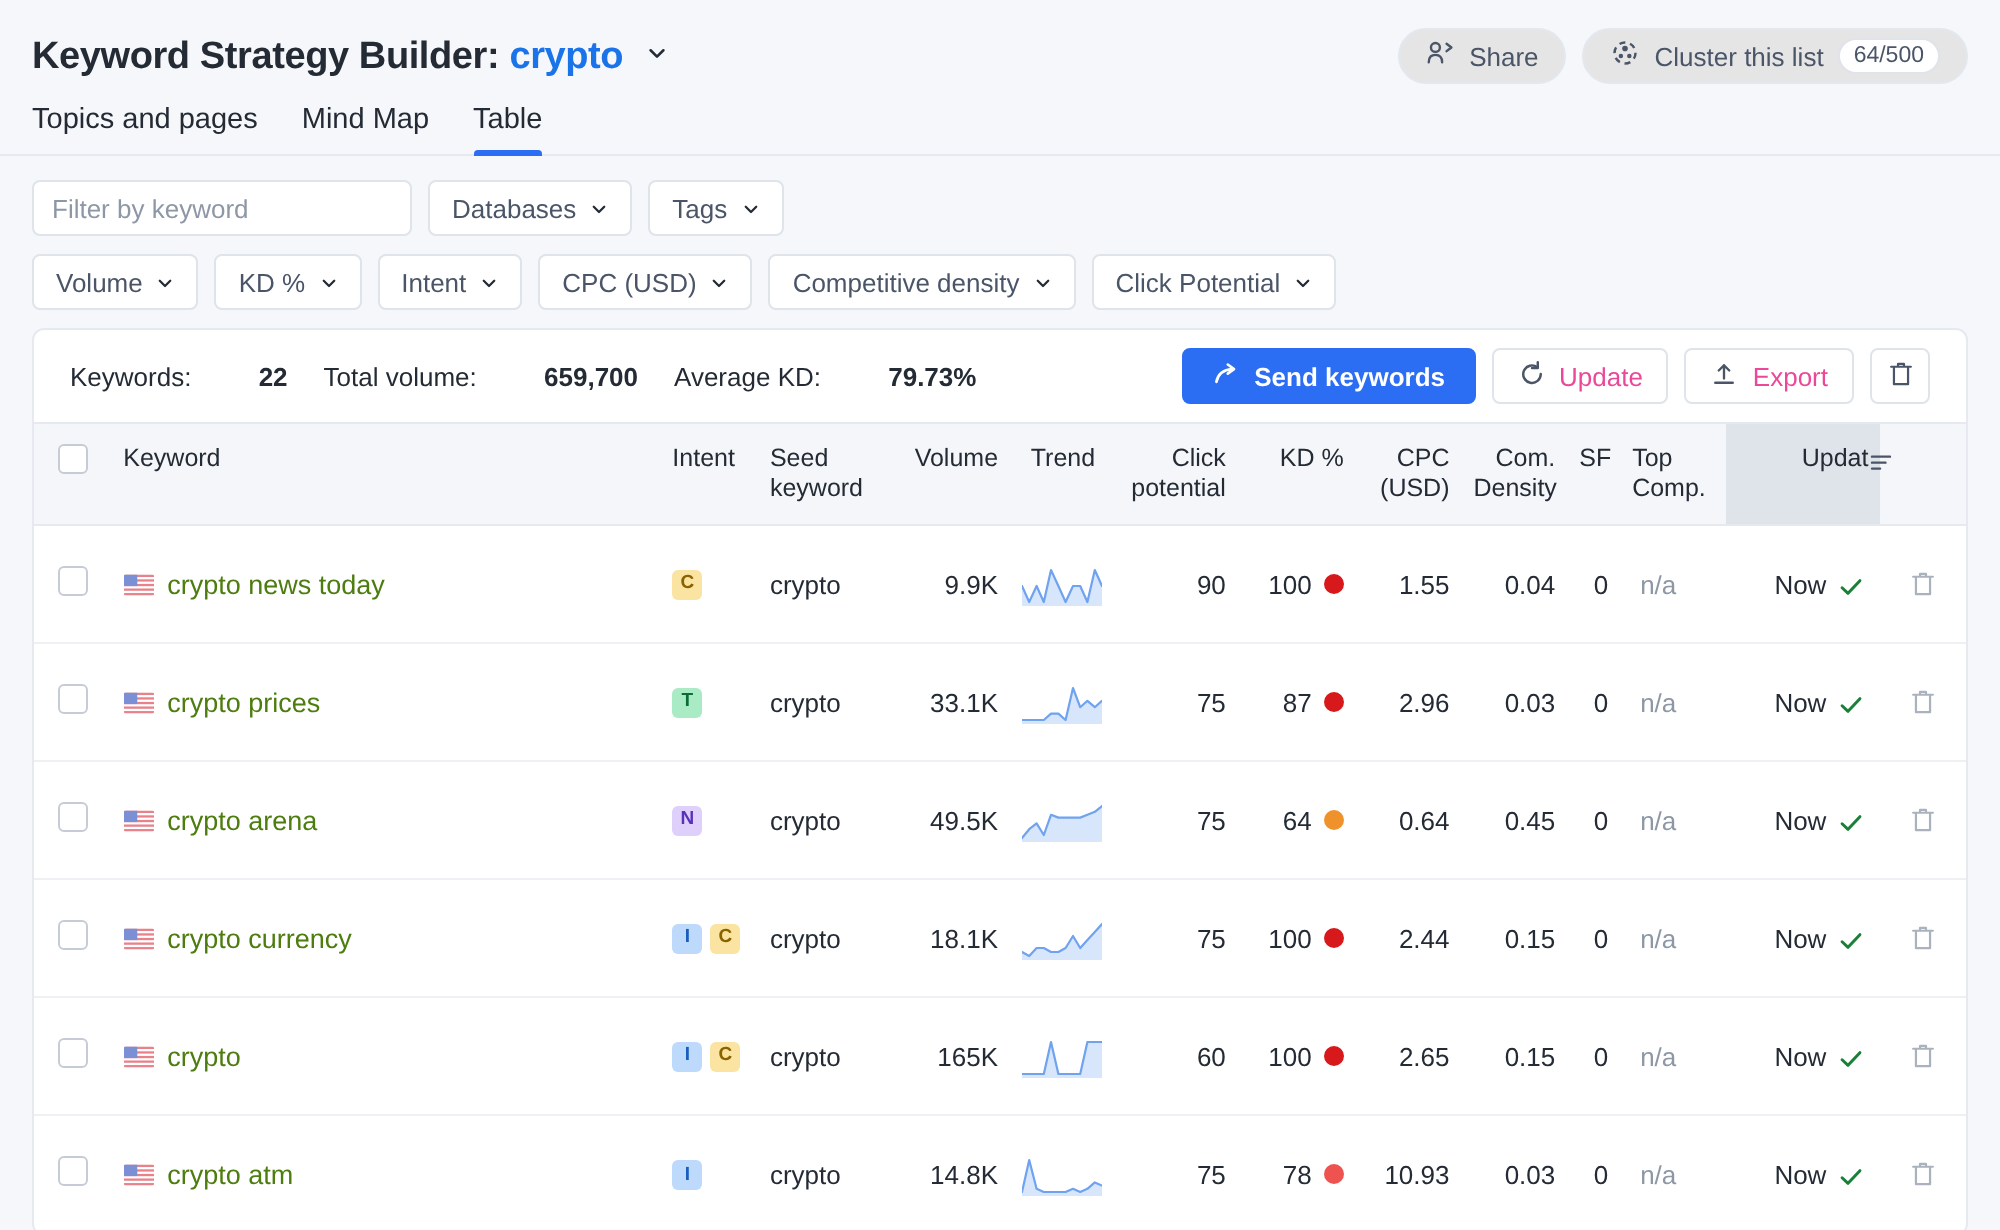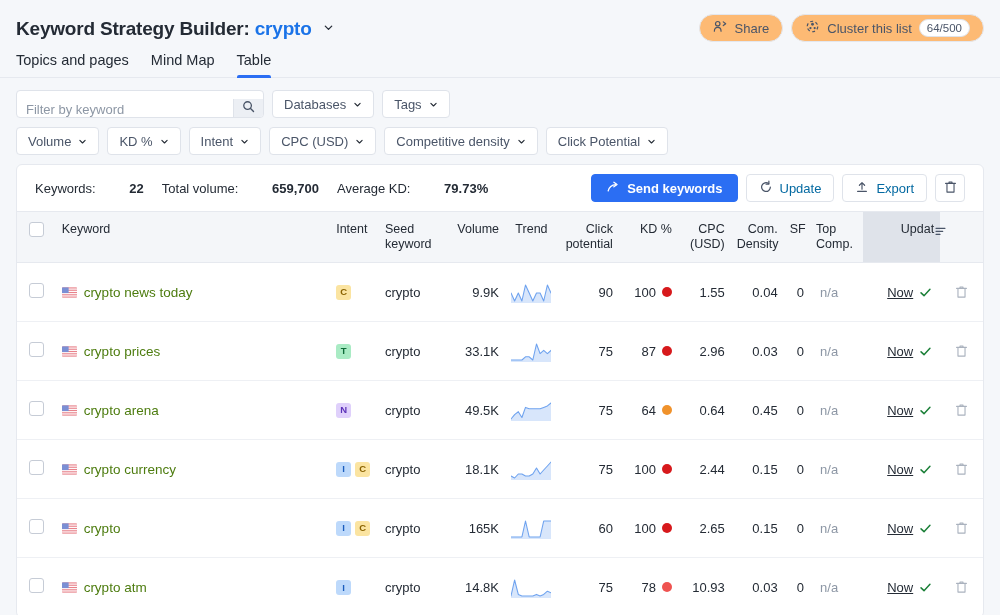--- a/index.html
+++ b/index.html
@@ -14,41 +14,41 @@
   }
 
   
   .header { display:flex; align-items:center; padding:12px 16px 0 16px; height:44px; }
   .title { font-size:19px; font-weight:bold; letter-spacing:-0.2px; white-space:nowrap; }
   .title .term { color:#1a73e8; font-weight:bold; }
   .caret-title { display:inline-block; margin-left:6px; vertical-align:2px; }
   .hdr-actions { margin-left:auto; display:flex; gap:8px; align-items:center; }
   .pill {
     display:flex; align-items:center; gap:7px;
-    background:#fdba74; border:1px solid #e3e7ee; border-radius:16px;
+    background:#e5e5e5; border:1px solid #e3e7ee; border-radius:16px;
     height:28px; padding:0 13px; font-size:13px; color:#4a5568; white-space:nowrap;
   }
   .pill .cnt {
     background:#ffffff; border:1px solid #dfe3ea; border-radius:11px;
     font-size:11.5px; padding:1px 7px; color:#4a5568; line-height:14px;
   }
 
   
   .tabs { display:flex; gap:22px; padding:8px 16px 0 16px; border-bottom:1px solid #e6e9ef; }
   .tab { font-size:14.5px; color:#242b35; padding-bottom:9px; position:relative; white-space:nowrap; }
   .tab.active::after {
     content:""; position:absolute; left:0; right:0; bottom:-1px; height:3px;
     background:#2b6ef3; border-radius:2px 2px 0 0;
   }
 
   
   .filters { padding:12px 16px 0 16px; }
   .frow { display:flex; gap:8px; align-items:center; margin-bottom:9px; }
   .searchbox {
-    display:flex; align-items:flex-end; width:248px; height:28px;
+    display:flex; align-items:center; width:190px; height:28px;
     border:1px solid #dfe3ea; border-radius:4px; background:#fff; overflow:hidden;
   }
   .searchbox input {
     flex:1; border:0; outline:0; padding:0 9px; font-size:13px;
     font-family:"Liberation Sans", sans-serif; color:#242b35; background:transparent;
   }
   .searchbox input::placeholder { color:#8d97a5; }
   .sbtn {
     width:30px; background:#eceff4; border-left:1px solid #dfe3ea;
     display:flex; align-items:center; justify-content:center;
@@ -65,21 +65,21 @@
     margin:6px 16px 0 16px; background:#fff;
     border:1px solid #e6e9ef; border-radius:6px; overflow:hidden;
   }
   .summary { display:flex; align-items:center; padding:10px 18px; height:46px; }
   .sumtxt { font-size:13px; color:#242b35; margin-right:18px; white-space:nowrap; }
   .sumtxt b { font-weight:bold;margin-left:30px; }
   .sumactions { margin-left:auto; display:flex; gap:8px; align-items:center; }
   .btn {
     display:flex; align-items:center; gap:7px; height:28px; padding:0 12px;
     border:1px solid #dfe3ea; border-radius:4px; background:#fff;
-    font-size:13px; color:#0369a1; white-space:nowrap;
+    font-size:13px; color:#ec4899; white-space:nowrap;
   }
   .btn.primary {
     background:#2b6ef3; border-color:#2b6ef3; color:#fff; font-weight:bold;
     padding:0 14px; border-radius:4px;
   }
   .btn.icononly { width:30px; padding:0; justify-content:center; }
 
   
   table { width:100%; border-collapse:collapse; table-layout:fixed; }
   thead th {
@@ -105,21 +105,21 @@
     display:flex; align-items:center; justify-content:center; line-height:1;
   }
   .ib-C { background:#fbe4a1; color:#8a6200; }
   .ib-T { background:#a9ebc4; color:#0d6b38; }
   .ib-N { background:#dfd0fb; color:#5b31b8; }
   .ib-I { background:#bdd9fb; color:#1b5dbd; }
 
   .kdcell { display:flex; align-items:center; justify-content:flex-end; gap:6px; }
   .dot { width:10px; height:10px; border-radius:50%; flex:none; }
 
-  .updcell { display:flex; align-items:center; justify-content:flex-end; gap:6px; padding-right:2px;text-decoration:underline; }
+  .updcell { display:flex; align-items:flex-end; justify-content:flex-end; gap:6px; padding-right:2px; }
   .na { color:#8d97a5; }
   .spark { display:block; }
   .tdel { display:flex; justify-content:center; }
 </style>
 </head>
 <body>
 
 <div class="header">
   <div class="title">
     <span>Keyword Strategy Builder:</span>

